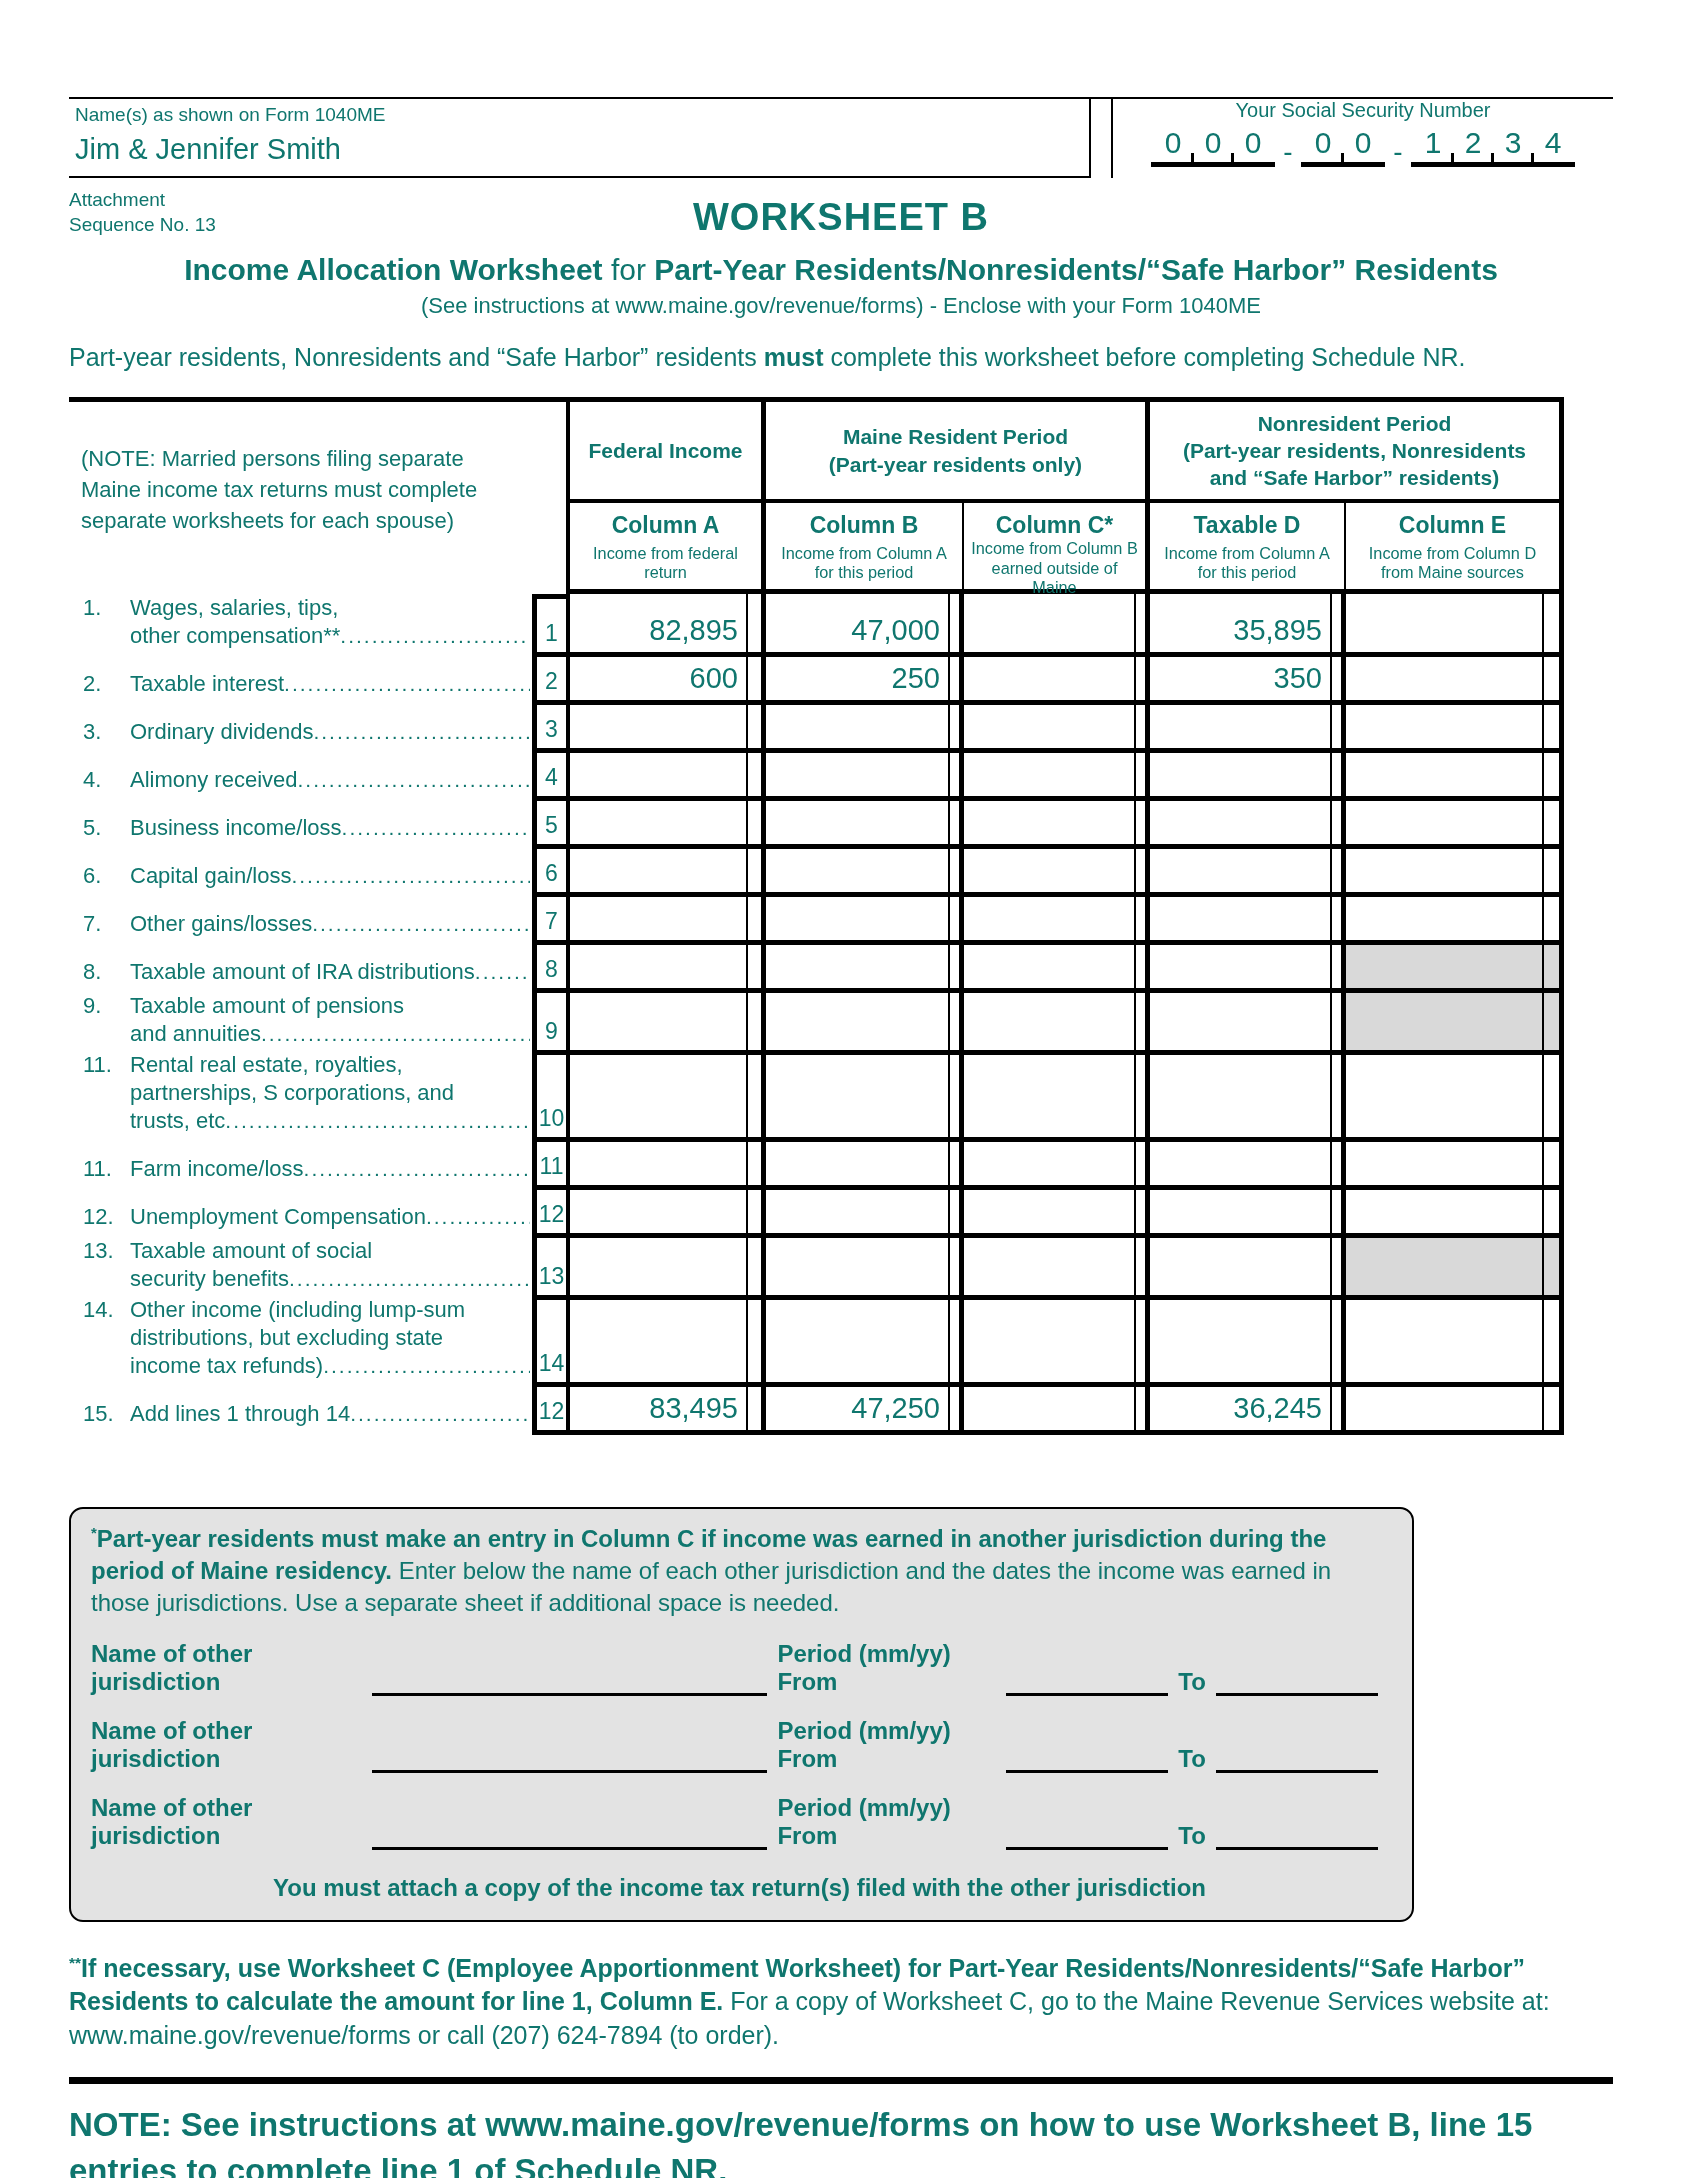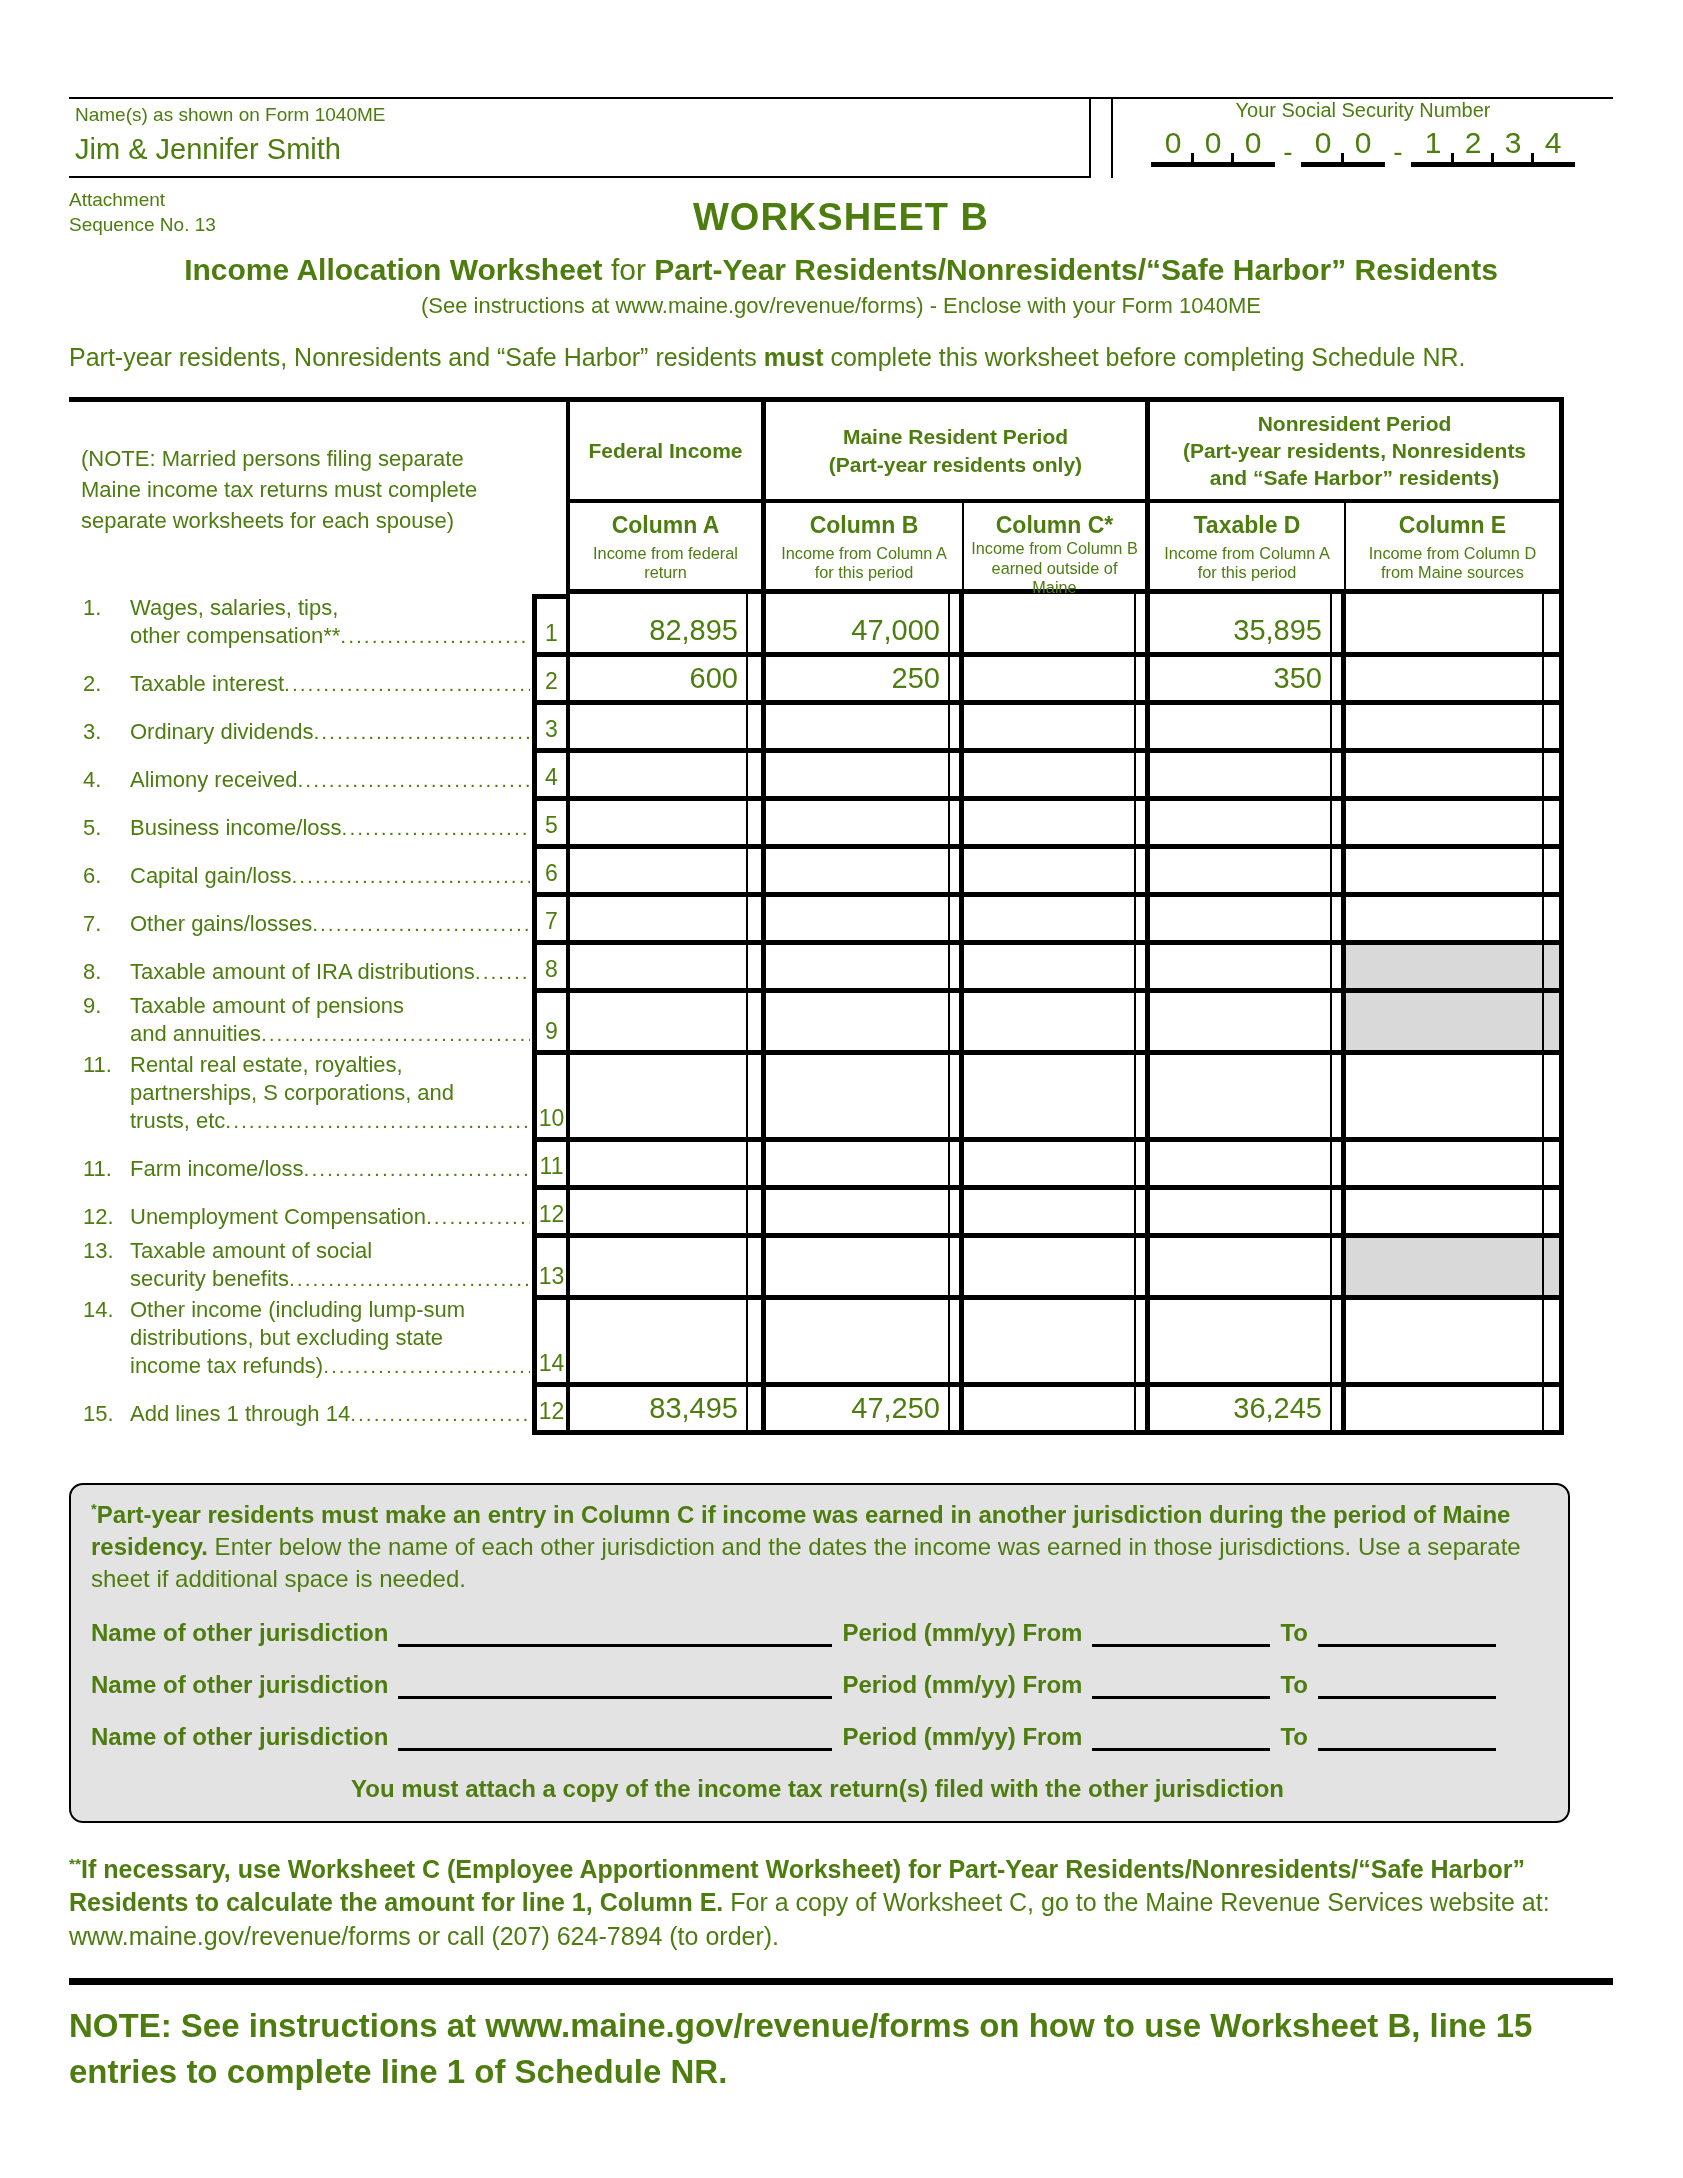--- a/index.html
+++ b/index.html
@@ -1,17 +1,17 @@
 <!DOCTYPE html>
 <html><head>
 <meta charset="utf-8">
 <style>
   html,body { margin:0; padding:0; background:#ffffff; }
   .page { position:relative; width:1683px; height:2178px; background:#fff;
-          font-family:"Liberation Sans", sans-serif; color:#4d7c0f; overflow:hidden; }
+          font-family:"Liberation Sans", sans-serif; color:#0f766e; overflow:hidden; }
   .content { position:absolute; left:69px; top:97px; width:1544px; }
 
   
   .idbox { display:flex; border-top:2.5px solid #000; height:81px; box-sizing:border-box; }
   .namecell { width:1022px; box-sizing:border-box; border-right:2px solid #000;
               border-bottom:2.5px solid #000; padding:5px 8px 0 6px; }
   .small-label { font-size:19px; }
   .name-value { font-size:29px; margin-top:7px; }
   .idgap { width:20px; }
   .ssncell { flex:1; box-sizing:border-box; border-left:2px solid #000; }
@@ -63,21 +63,21 @@
   .num { display:flex; align-items:flex-end; justify-content:center; font-size:23px;
          padding-bottom:5px; border-left:5px solid #000; border-right:4px solid #000;
          border-bottom:5px solid #000; }
   .row1top { border-top:5px solid #000; }
   .vmain { display:flex; align-items:flex-end; justify-content:flex-end; font-size:29px;
            padding:0 8px 5px 0; border-bottom:5px solid #000; }
   .vcents { border-left:2px solid #000; border-right:5px solid #000; border-bottom:5px solid #000; }
   .shade { background:#d9d9d9; }
 
   
-  .jurbox { margin-top:48px; width:1501px; box-sizing:border-box; border:2.5px solid #000;
+  .jurbox { margin-top:72px; width:1345px; box-sizing:border-box; border:2.5px solid #000;
             border-radius:14px; background:#e3e3e3; padding:14px 24px 18px 20px; }
   .jb-para { font-size:24px; line-height:1.33; }
   .jb-para b { font-weight:700; }
   .jb-row { display:flex; align-items:flex-end; font-weight:700; font-size:24px; margin-top:21px; }
   .blank { border-bottom:3px solid #000; height:28px; margin:0 10px; }
   .blank.name { width:434px; }
   .blank.per { width:178px; }
   .jb-attach { text-align:center; font-weight:700; font-size:24px; margin-top:24px; }
   sup { font-size:62%; vertical-align:super; }
 

